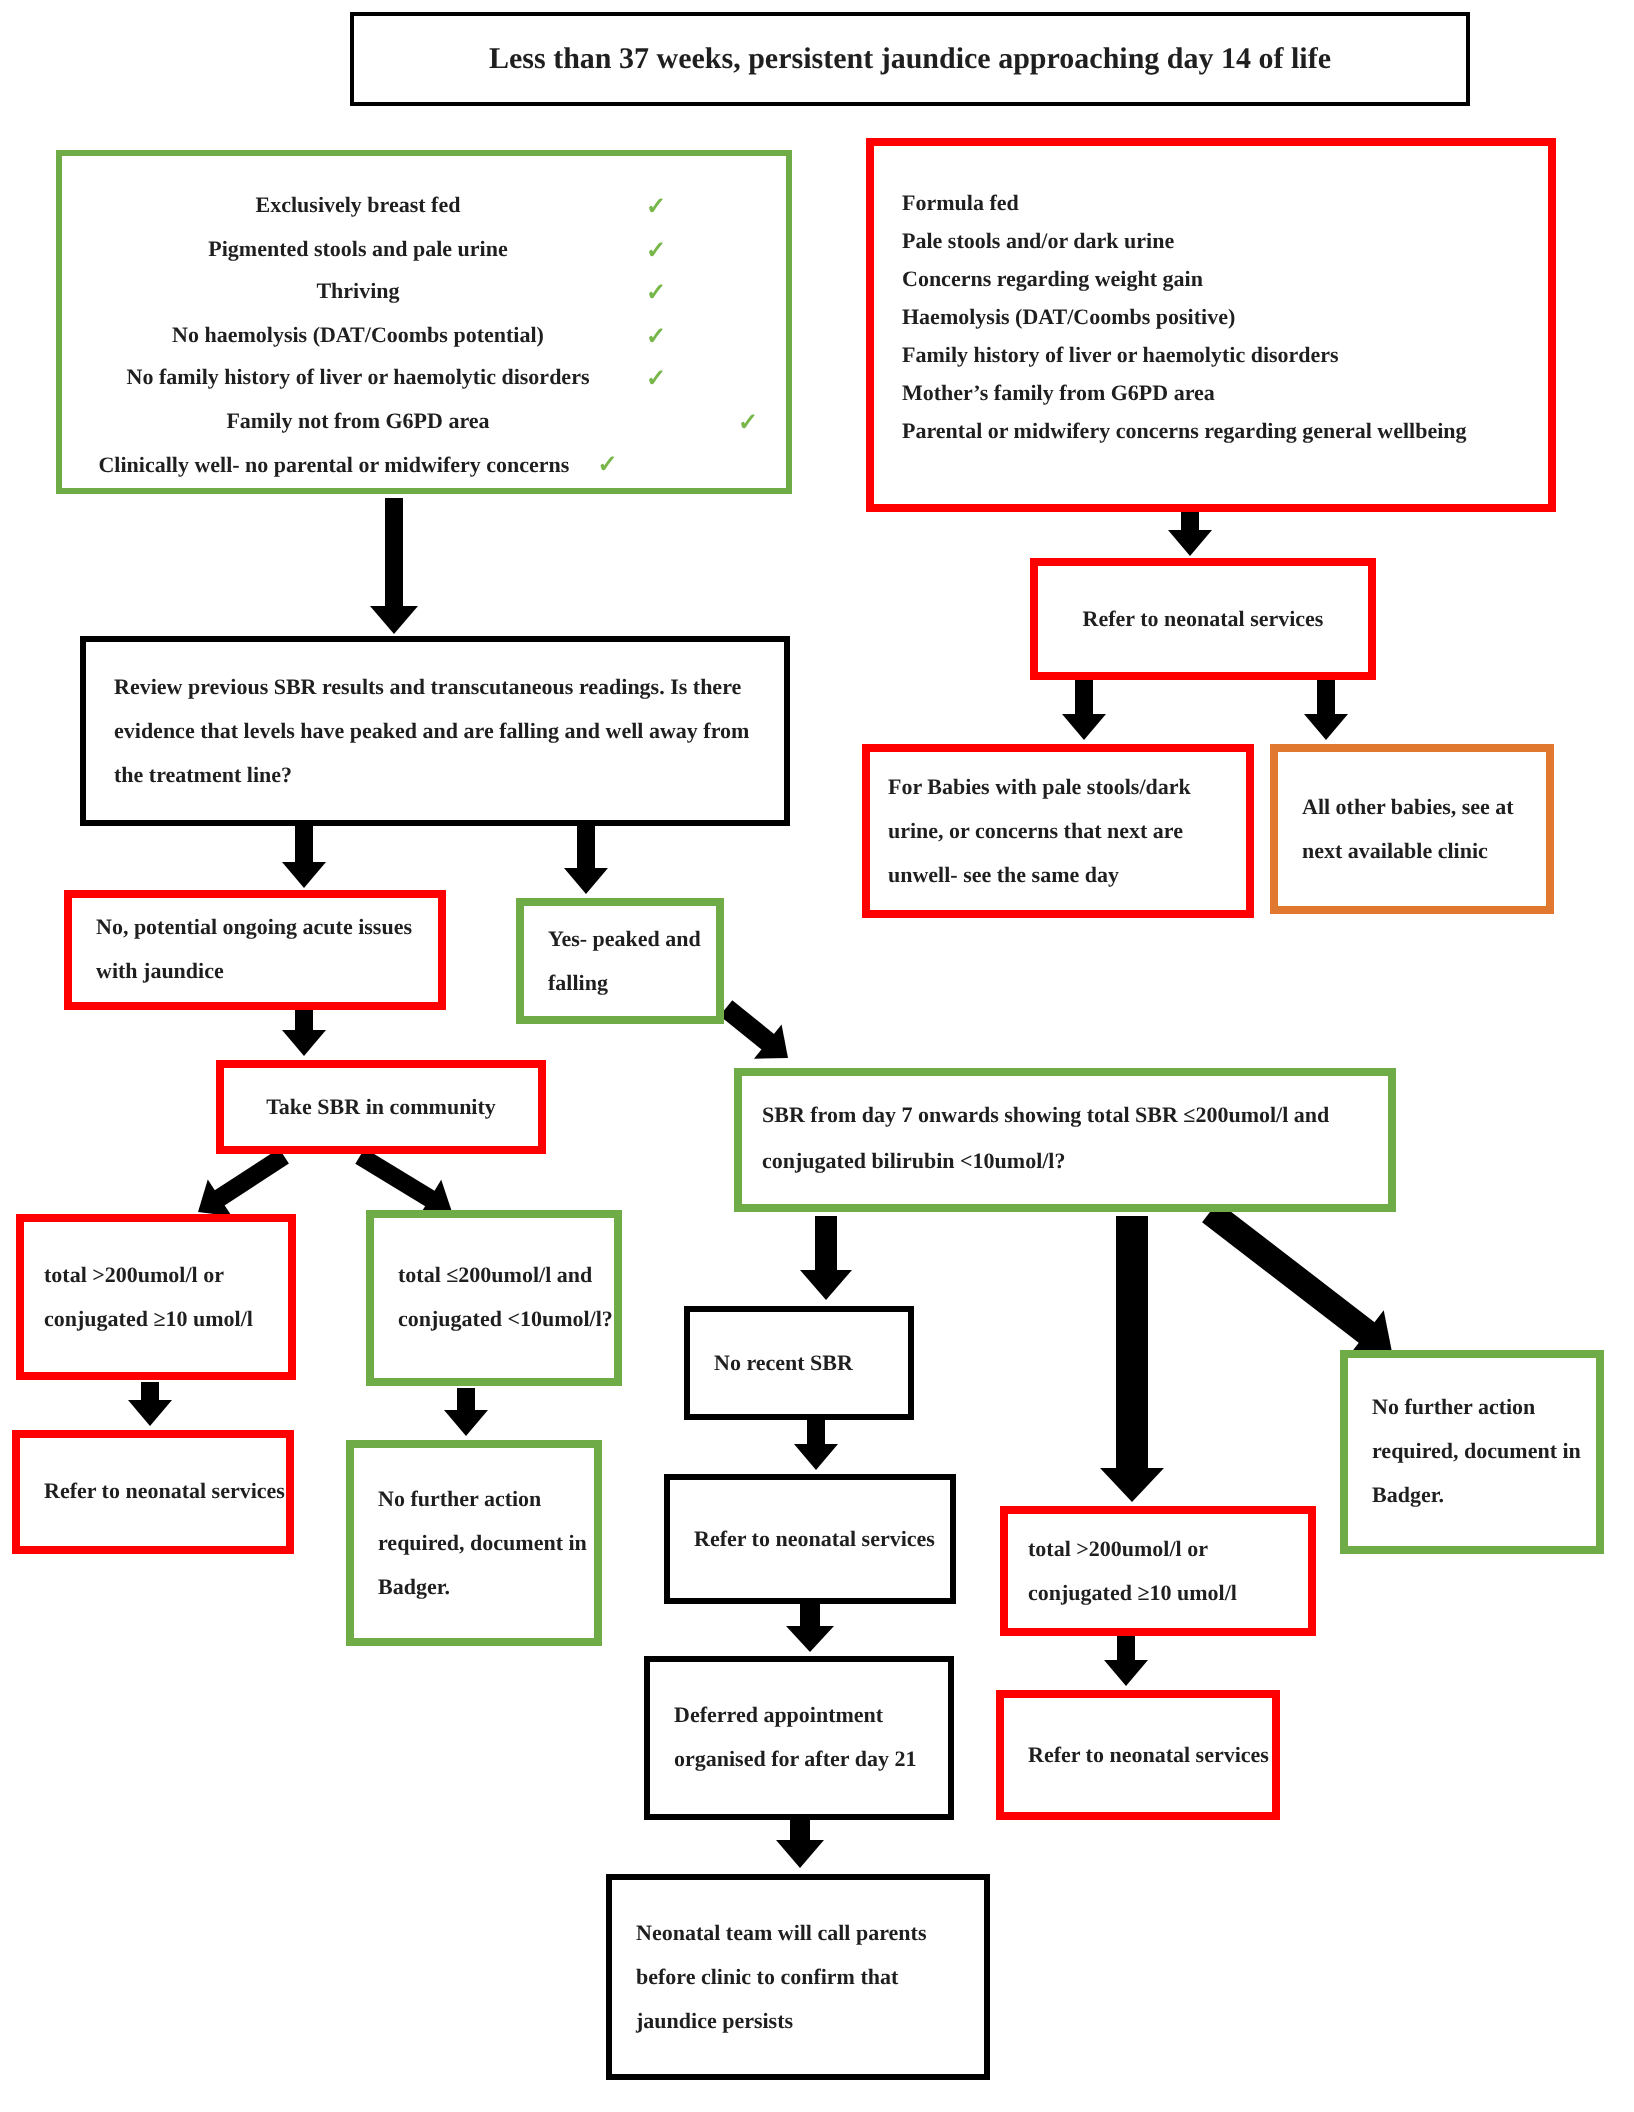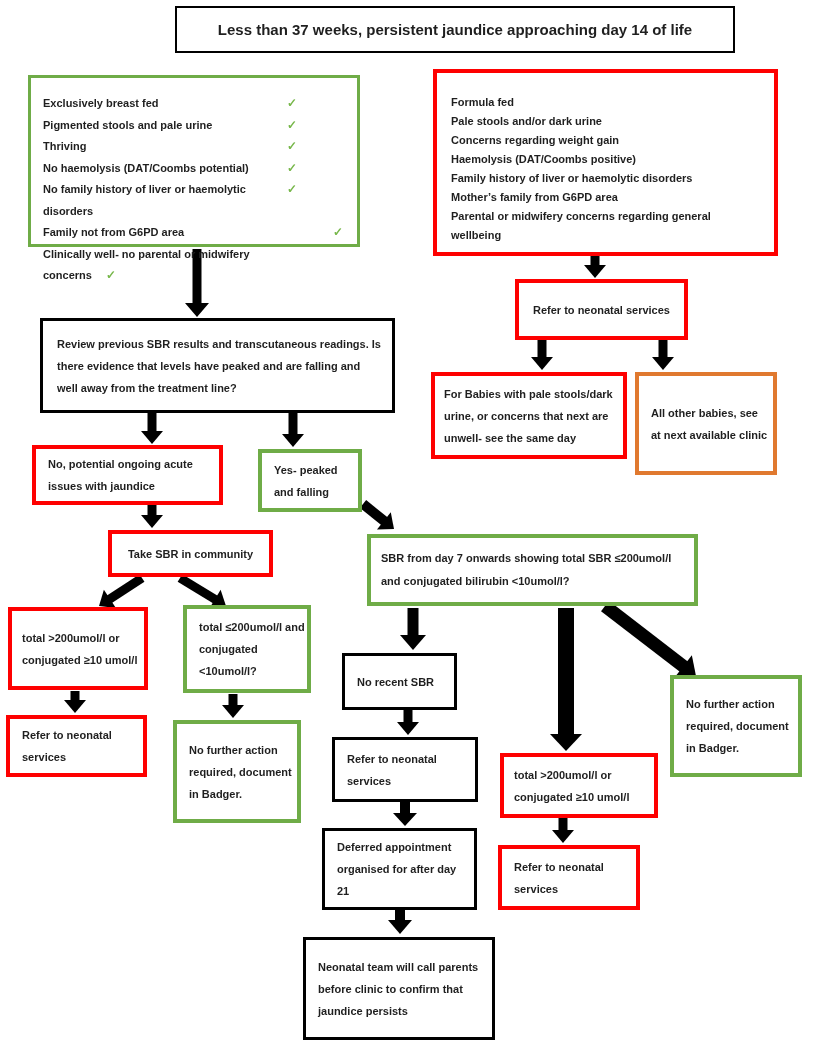--- a/index.html
+++ b/index.html
@@ -1,21 +1,21 @@
 <!DOCTYPE html>
 <html style="--c-green: #6fac47; --c-red: #fe0000; --c-orange: #e0792f; --c-black: #000000; --c-check: #77b74a;"><head>
 <meta charset="utf-8">
 <style>
   :root{
     --c-green:#6fac47; --c-red:#fe0000; --c-orange:#e0792f; --c-black:#000000; --c-check:#77b74a; --c-text:#1f1f1f;
   }
   html,body{margin:0;padding:0;background:#ffffff;}
   .page{
     position:relative; width:817px; height:1056px; background:#ffffff; overflow:hidden;
-    font-family:Liberation Sans, sans-serif; color:var(--c-text); font-weight:bold;
+    font-family:Liberation Serif, serif; color:var(--c-text); font-weight:bold;
   }
   .arrow-layer{position:absolute; left:0; top:0; width:817px; height:1056px; z-index:1;}
   .box{
     position:absolute; z-index:2; background:#ffffff; box-sizing:border-box;
     display:flex; flex-direction:column; justify-content:center;
     font-size:11px; line-height:22px;
   }
   .b-green{border:3px solid var(--c-green);}
   .b-green4{border:4px solid var(--c-green);}
   .b-red{border:4px solid var(--c-red);}
@@ -117,21 +117,21 @@
       <g>
         <line x1="563" y1="818" x2="563" y2="831" stroke="#000" stroke-width="9"></line>
         <polygon points="563,843 552,830 574,830" fill="#000"></polygon>
       </g>
     </svg>
 
   <div class="box title-box" style="left:175px; top:6px; width:560px; height:47px;">
     <span>Less than 37 weeks, persistent jaundice approaching day 14 of life</span>
   </div>
 
-  <div class="box b-green crit crit-green" style="left:28px; top:75px; width:332px; height:172px;">
+  <div class="box b-green crit crit-green" style="left:28px; top:75px; width:368px; height:172px;text-align:center;">
 
       <div class="crit-row">
         <span>Exclusively breast fed</span><span class="check">✓</span>
       </div>
 
       <div class="crit-row">
         <span>Pigmented stools and pale urine</span><span class="check">✓</span>
       </div>
 
       <div class="crit-row">
@@ -187,21 +187,21 @@
     </div>
 
   <div class="box b-red center-h" style="left:515px; top:279px; width:173px; height:61px;">
     <span>Refer to neonatal services</span>
   </div>
 
   <div class="box b-red" style="left:431px; top:372px; width:196px; height:87px; padding-left:9px; padding-right:4px;">
     <span>For Babies with pale stools/dark urine, or concerns that next are unwell- see the same day</span>
   </div>
 
-  <div class="box b-orange" style="left:635px; top:372px; width:142px; height:103px; padding-left:12px; padding-right:3px;">
+  <div class="box b-orange" style="left:635px; top:372px; width:142px; height:85px; padding-left:12px; padding-right:3px;">
     <span>All other babies, see at next available clinic</span>
   </div>
 
   <div class="box b-black" style="left:40px; top:318px; width:355px; height:95px; padding-left:14px; padding-right:8px;">
     <span>Review previous SBR results and transcutaneous readings. Is there evidence that levels have peaked and are falling and well away from the treatment line?</span>
   </div>
 
   <div class="box b-red" style="left:32px; top:445px; width:191px; height:60px; padding-left:12px;">
     <span>No, potential ongoing acute issues with jaundice</span>
   </div>

